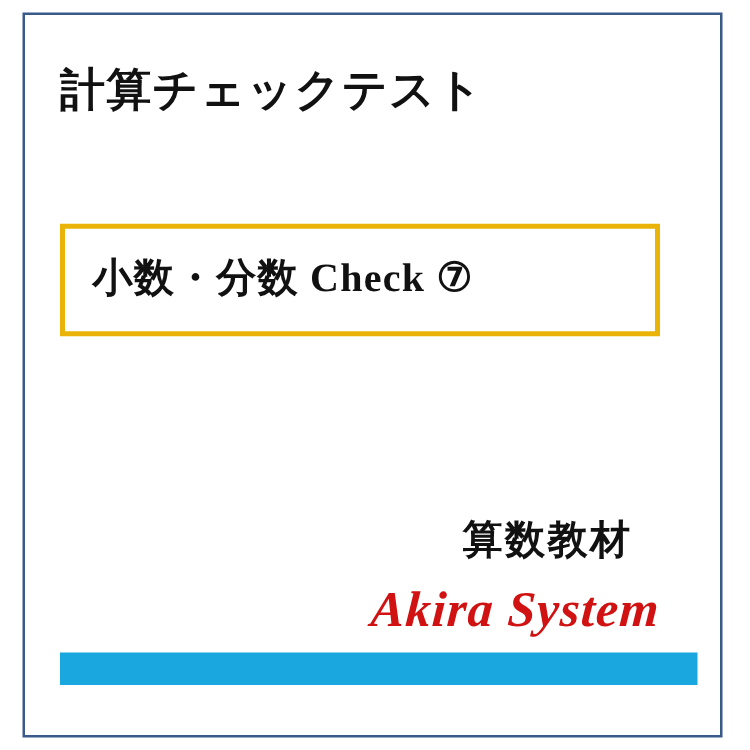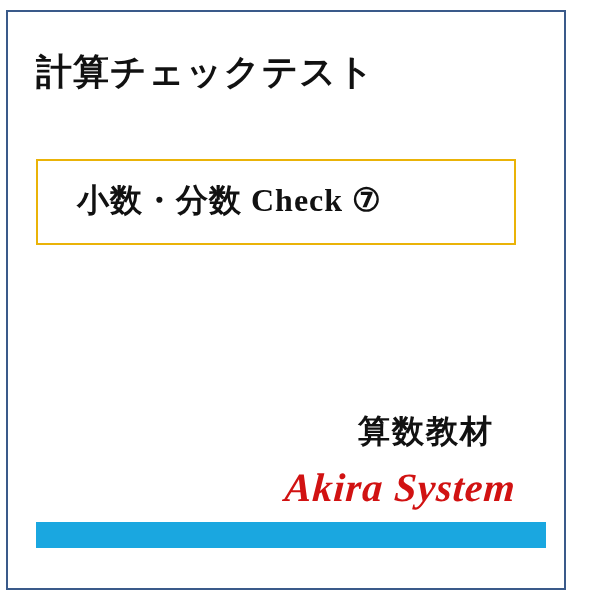--- a/index.html
+++ b/index.html
@@ -6,38 +6,38 @@
   body {
     width: 600px;
     height: 600px;
     background: #ffffff;
     font-family: "Hiragino Mincho ProN", "Yu Mincho", "MS PMincho", serif;
     position: relative;
   }
   .frame {
     position: absolute;
     top: 10px;
-    left: 6px;
+    left: 18px;
     width: 560px;
     height: 580px;
     border: 2px solid #3a5a8a;
     background: #ffffff;
     padding: 30px 28px 20px 28px;
   }
   .title {
     font-size: 36px;
     font-weight: bold;
     color: #111;
     letter-spacing: 1px;
     margin-top: 6px;
   }
   .check-box {
-    margin-top: 62px;
-    border: 2px solid #eab308;
-    padding: 18px 18px 20px 39px;
+    margin-top: 82px;
+    border: 4px solid #eab308;
+    padding: 18px 18px 20px 22px;
     width: 480px;
   }
   .check-label {
     font-size: 32px;
     font-weight: bold;
     color: #111;
     letter-spacing: 1px;
   }
   .subject {
     position: absolute;

